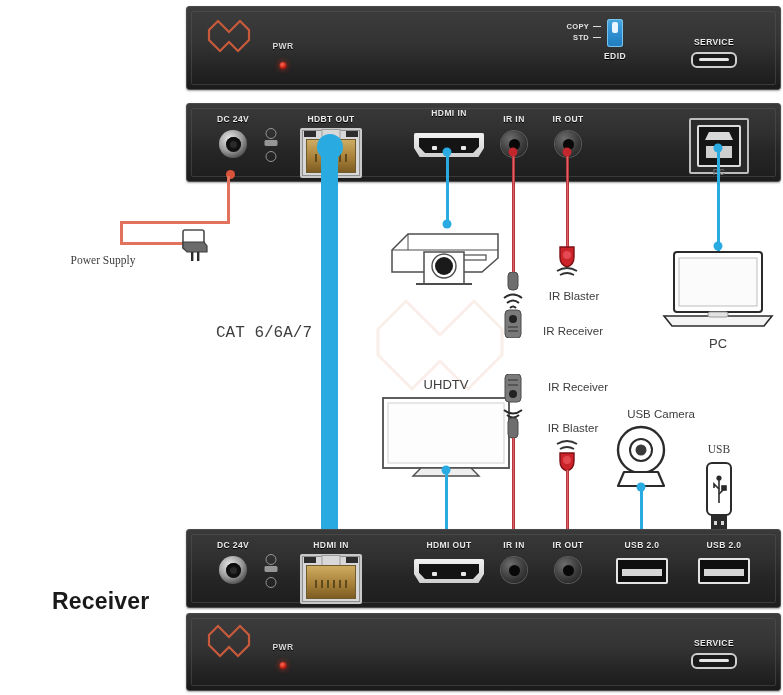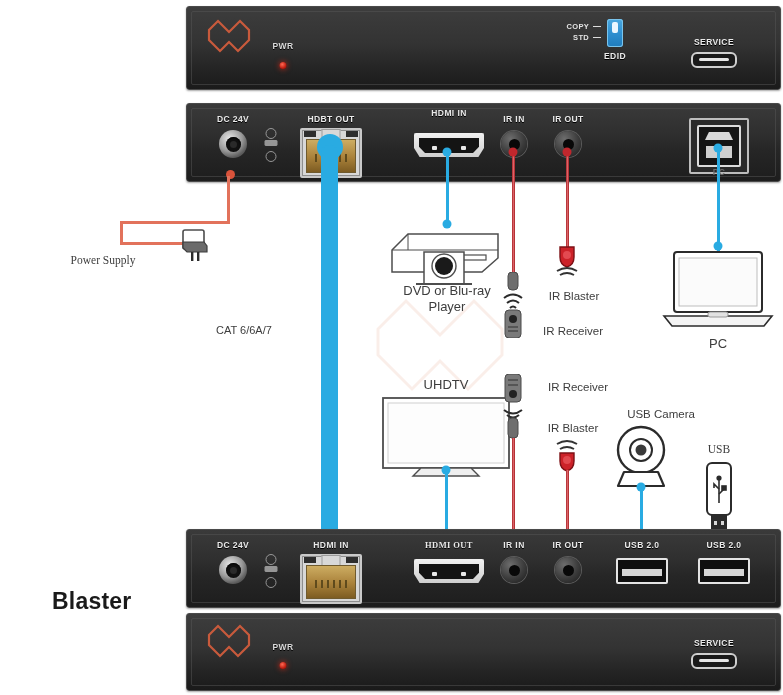--- a/index.html
+++ b/index.html
@@ -94,32 +94,32 @@
   .cable-red.thin{background:linear-gradient(90deg,#a3191e,#e06b6f 45%,#a3191e);}
   .dot-blue{position:absolute;width:9px;height:9px;border-radius:50%;background:#29abe2;transform:translate(-50%,-50%);}
   .dot-red{position:absolute;width:9px;height:9px;border-radius:50%;background:#c1272d;transform:translate(-50%,-50%);}
   .hdbt-cable{position:absolute;width:17px;background:#29abe2;border-radius:9px;}
   .hdbt-end{position:absolute;width:26px;height:26px;border-radius:50%;background:#29abe2;transform:translateX(-50%);}
 
   
   .bigtitle{position:absolute;font-size:23px;font-weight:bold;letter-spacing:.2px;color:#1a1a1a;}
   .devlabel{position:absolute;font-size:13px;color:#3d3d3d;text-align:center;transform:translateX(-50%);white-space:nowrap;line-height:16px;}
   .devlabel.sm{font-size:11.5px;}
-  .cat-label{position:absolute;font-size:11px;color:#3d3d3d;white-space:nowrap;}
+  .cat-label{position:absolute;font-size:16px;color:#3d3d3d;white-space:nowrap;font-family:Liberation Mono, monospace;}
 
   
   .eq{position:absolute;transform:translateX(-50%);}
   .watermark{position:absolute;opacity:.18;}
 </style>
 </head>
 <body>
 
 <div class="stage">
 
-  <div class="bigtitle" style="left:52px;top:588px;">Blaster</div>
+  <div class="bigtitle" style="left:52px;top:588px;">Receiver</div>
 
   <div class="watermark" style="left:370px;top:295px;">
     <svg width="140" height="100" viewBox="0 0 140 100">
       <path d="M8 34 L8 60 L42 94 L70 66 L98 94 L132 60 L132 34 L104 6 L70 40 L36 6 Z" fill="none" stroke="#e8a58c" stroke-width="3"></path>
     </svg>
   </div>
 
   <div class="panel front" style="left:186px;top:6px;width:593px;height:82px;">
     <div class="panel-inner"></div>
     <div class="logo" style="left:20px;top:12px;">
@@ -214,24 +214,20 @@
     <svg width="122" height="58" viewBox="0 0 122 58">
       <path d="M6 22 L22 6 L112 6 L112 30 L96 44 L6 44 Z" fill="#ffffff" stroke="#4d4d4d" stroke-width="1.5"></path>
       <path d="M6 22 L112 22" stroke="#4d4d4d" stroke-width="1.2"></path>
       <path d="M22 6 L22 22" stroke="#4d4d4d" stroke-width="1"></path>
       <rect x="74" y="27" width="26" height="5" fill="none" stroke="#4d4d4d" stroke-width="1.2"></rect>
       <rect x="38" y="24" width="40" height="32" fill="#ffffff" stroke="#4d4d4d" stroke-width="1.5"></rect>
       <circle cx="58" cy="38" r="12" fill="#ffffff" stroke="#4d4d4d" stroke-width="1.4"></circle>
       <circle cx="58" cy="38" r="9" fill="#1a1a1a"></circle>
       <path d="M30 56 L86 56" stroke="#4d4d4d" stroke-width="2"></path>
     </svg>
-  </div>
-  <div class="devlabel" style="left:447px;top:283px;">
-    <span>DVD or Blu-ray</span><br>
-    <span>Player</span>
   </div>
 
   <div class="cable-red thin" style="left:512px;top:152px;width:3px;height:125px;"></div>
   <div class="dot-red" style="left:513px;top:152px;"></div>
   <div class="eq" style="left:513px;top:272px;">
     <svg width="26" height="66" viewBox="0 0 26 66">
       <rect x="8" y="0" width="10" height="18" rx="4" fill="#6e6e6e" stroke="#4a4a4a" stroke-width="1"></rect>
       <path d="M4 26 q9 -7 18 0" fill="none" stroke="#2b2b2b" stroke-width="2"></path>
       <path d="M7 31 q6 -5 12 0" fill="none" stroke="#2b2b2b" stroke-width="2"></path>
       <path d="M10 36 q3 -3 6 0" fill="none" stroke="#2b2b2b" stroke-width="2"></path>
@@ -351,21 +347,21 @@
     <div class="portlabel" style="left:144px;top:10px;">HDMI IN</div>
     <div class="rj45" style="left:144px;top:24px;">
       <div class="tab"></div>
       <div class="led l"></div>
       <div class="led r"></div>
       <div class="cav">
           <div class="pins"></div>
         </div>
     </div>
 
-    <div class="portlabel" style="left:262px;top:10px;font-family:Liberation Serif, serif;">HDMI OUT</div>
+    <div class="portlabel" style="left:262px;top:10px;">HDMI OUT</div>
     <div class="hdmi" style="left:262px;top:29px;">
         <div class="mouth"></div>
       </div>
 
     <div class="portlabel" style="left:327px;top:10px;">IR IN</div>
     <div class="irjack" style="left:327px;top:27px;"></div>
 
     <div class="portlabel" style="left:381px;top:10px;">IR OUT</div>
     <div class="irjack" style="left:381px;top:27px;"></div>
 

